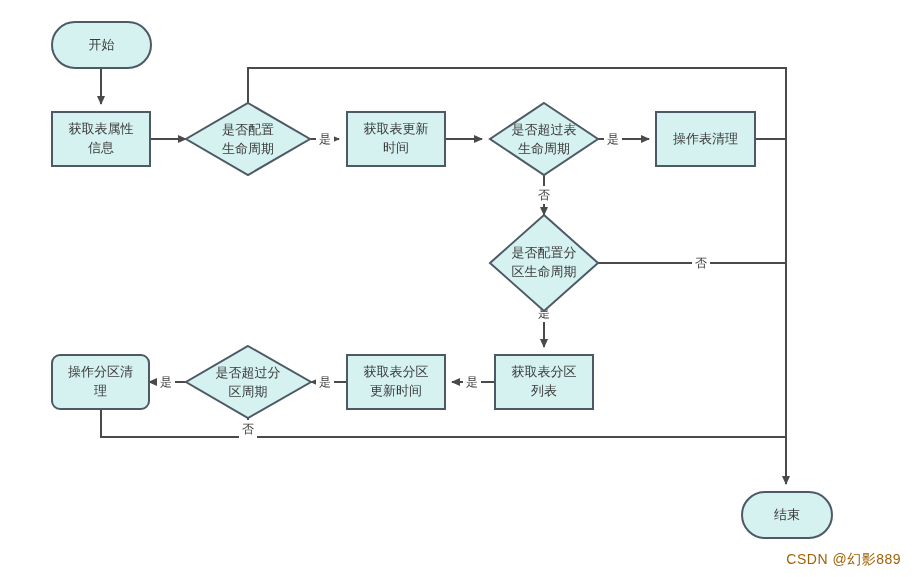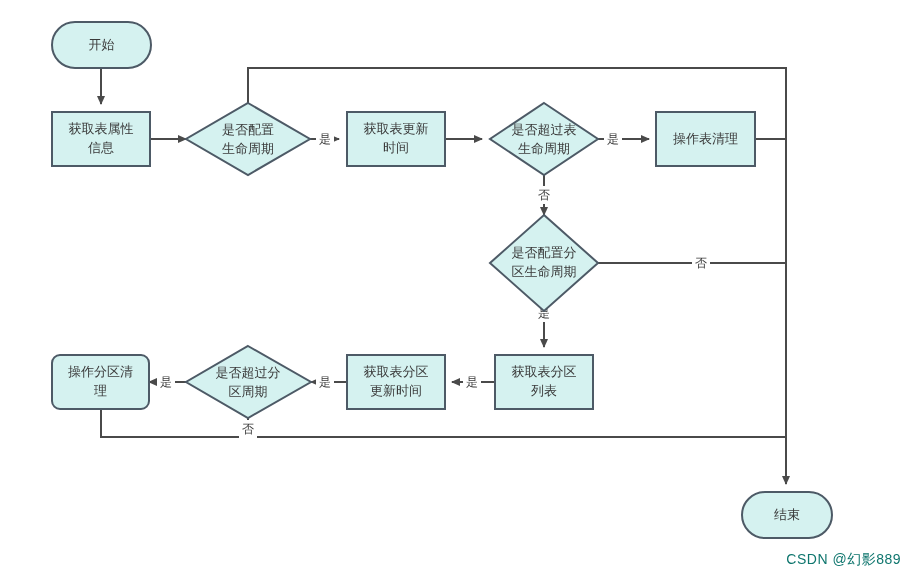--- a/index.html
+++ b/index.html
@@ -50,21 +50,21 @@
   }
   .edge-label-bg {
     fill: #ffffff;
   }
   .watermark {
     position: absolute;
     right: 14px;
     bottom: 8px;
     font-family: "Liberation Sans", "DejaVu Sans", sans-serif;
     font-size: 14px;
-    color: #0f766e;
+    color: #a16207;
     letter-spacing: 0.5px;
     user-select: none;
   }
 </style>
 </head>
 <body>
 
 <div id="canvas">
 
   <svg id="flow-svg" viewBox="0 0 915 577">

